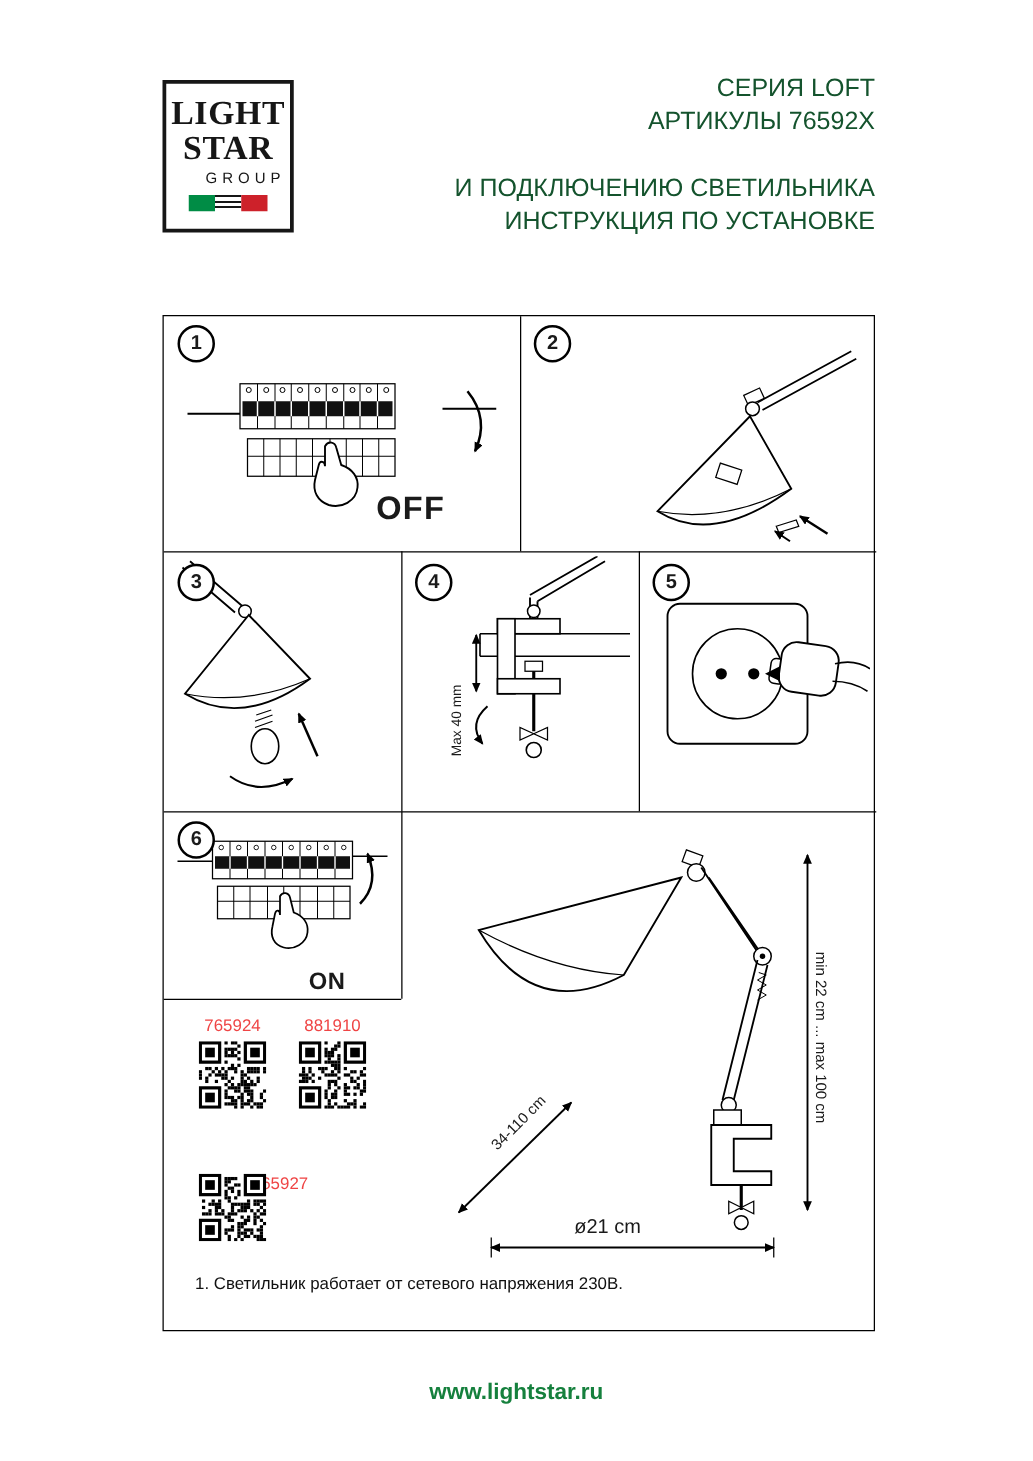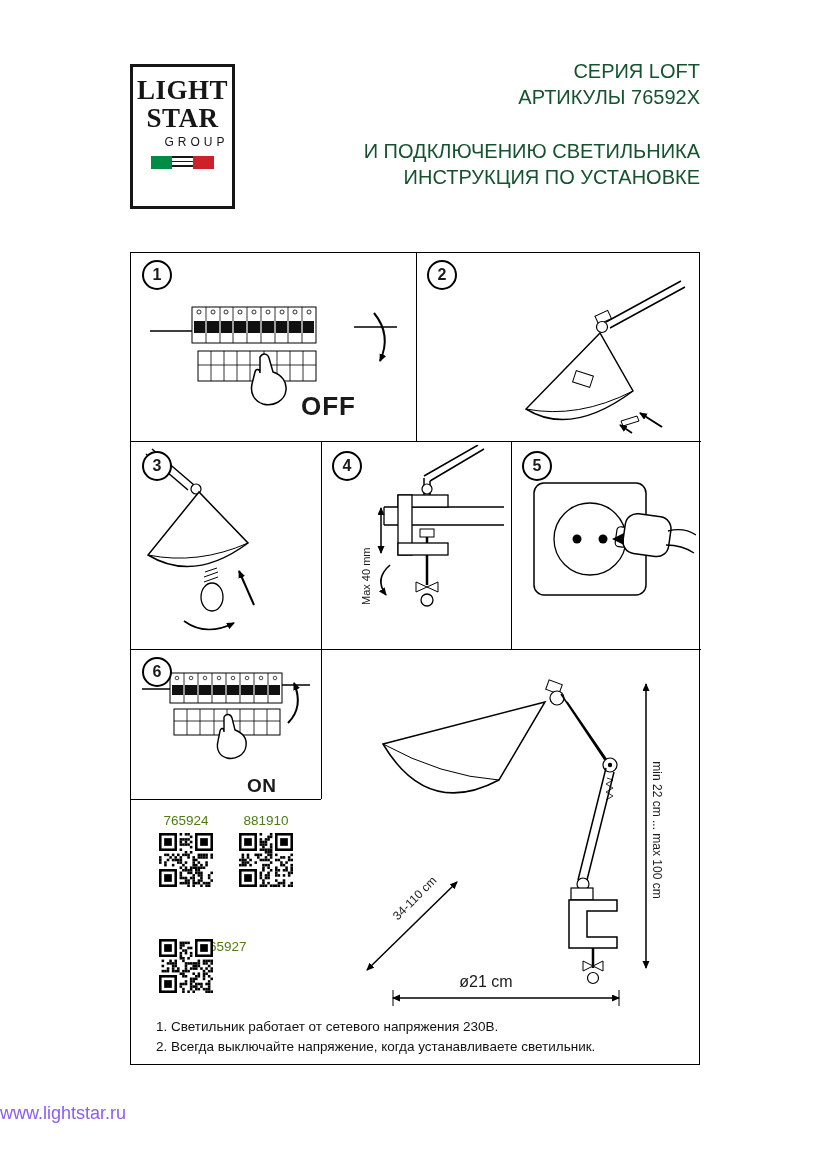--- a/index.html
+++ b/index.html
@@ -2,21 +2,21 @@
 <html><head>
 <meta charset="utf-8">
 <style>
   *{margin:0;padding:0;box-sizing:border-box;}
   html,body{width:826px;height:1169px;}
   body{background:#fff;font-family:"Liberation Sans",sans-serif;color:#1a1a1a;position:relative;}
   .abs{position:absolute;}
   .page{position:absolute;inset:0;background:#fff;overflow:hidden;}
 
   
-  .logo-box{left:130px;top:64px;width:105px;height:145px;border:3px solid #161616;text-align:center;padding-top:9px;}
+  .logo-box{left:130px;top:64px;width:105px;height:122px;border:3px solid #161616;text-align:center;padding-top:9px;}
   .logo-light,.logo-star{font-family:"Liberation Serif",serif;font-weight:bold;font-size:27px;line-height:28px;letter-spacing:.5px;color:#161616;}
   .logo-group{font-size:12px;letter-spacing:4px;margin-top:3px;color:#161616;padding-left:28px;}
   .logo-flag{display:flex;width:64px;height:13px;margin:7px auto 0;}
   .logo-flag span{flex:1;}
   .fg{background:#008C45;}
   .fw{background:repeating-linear-gradient(to bottom,#161616 0 1.5px,#fff 1.5px 4.5px);}
   .fr{background:#CD212A;}
 
   
   .header-right{position:absolute;right:126px;top:58px;text-align:right;font-weight:normal;font-size:20px;line-height:26px;color:#14532d;}
@@ -25,29 +25,29 @@
   
   #main-box{position:absolute;left:130px;top:252px;width:570px;height:813px;border:1px solid #000;background:#fff;}
   .hline{position:absolute;height:1px;background:#000;}
   .vline{position:absolute;width:1px;background:#000;}
   .step-circle{position:absolute;width:30px;height:30px;border:2px solid #000;border-radius:50%;display:flex;align-items:center;justify-content:center;font-size:16px;font-weight:bold;background:#fff;z-index:3;}
 
   .off-label{left:170px;top:138px;font-size:26px;font-weight:bold;letter-spacing:1px;}
   .on-label{left:116px;top:522px;font-size:19px;font-weight:bold;letter-spacing:.5px;}
   .max40{left:229px;top:352px;width:72px;font-size:11px;transform:rotate(-90deg);transform-origin:0 0;white-space:nowrap;}
 
-  .qr-label{width:56px;text-align:center;font-size:13.5px;color:#4d7c0f;}
+  .qr-label{width:56px;text-align:center;font-size:13.5px;color:#ef4444;}
   .qr{width:54px;height:54px;}
 
   .dim-height{left:533px;top:452px;width:250px;font-size:12px;text-align:center;transform:rotate(90deg);transform-origin:0 0;white-space:nowrap;}
   .dim-arm{left:247px;top:672px;width:90px;font-size:12px;text-align:center;transform:rotate(-45deg);transform-origin:0 0;white-space:nowrap;}
   .dim-dia{left:305px;top:720px;width:100px;text-align:center;font-size:16px;}
 
   .note{font-size:13.5px;color:#111;white-space:nowrap;}
-  .footer{position:absolute;left:0;top:1103px;width:826px;text-align:left;font-size:18px;font-weight:normal;color:#8b5cf6;}
+  .footer{position:absolute;left:0;top:1103px;width:826px;text-align:center;font-size:18px;font-weight:bold;color:#15803d;}
   svg{display:block;}
 </style>
 </head>
 <body>
 
 <div class="page">
 
   <div class="abs logo-box">
     <div class="logo-light">LIGHT</div>
     <div class="logo-star">STAR</div>
@@ -638,17 +638,16 @@
       <path d="M238,232 h48 v11 h-30 v26 h30 v11 h-48 z" fill="#fff" stroke="#000" stroke-width="1.5"></path>
       <path d="M262,280 V300" stroke="#000" stroke-width="2.5" fill="none"></path>
       <path d="M262,298 l-10,-5 v10 z M262,298 l10,-5 v10 z" fill="#fff" stroke="#000"></path>
       <circle cx="262" cy="310" r="5.5" fill="#fff" stroke="#000" stroke-width="1.2"></circle>
     </svg>
     <div class="abs dim-height">min 22 cm ... max 100 cm</div>
     <div class="abs dim-arm">34-110 cm</div>
     <div class="abs dim-dia">ø21 cm</div>
 
     <div class="abs note" style="left:25px;top:766px;text-align:center;">1. Светильник работает от сетевого напряжения 230В.</div>
-    <div class="abs note" style="left:25px;top:786px;">2. Всегда выключайте напряжение, когда устанавливаете светильник.</div>
   </div>
 
   <div class="footer">www.lightstar.ru</div>
 </div>
 
 </body></html>

